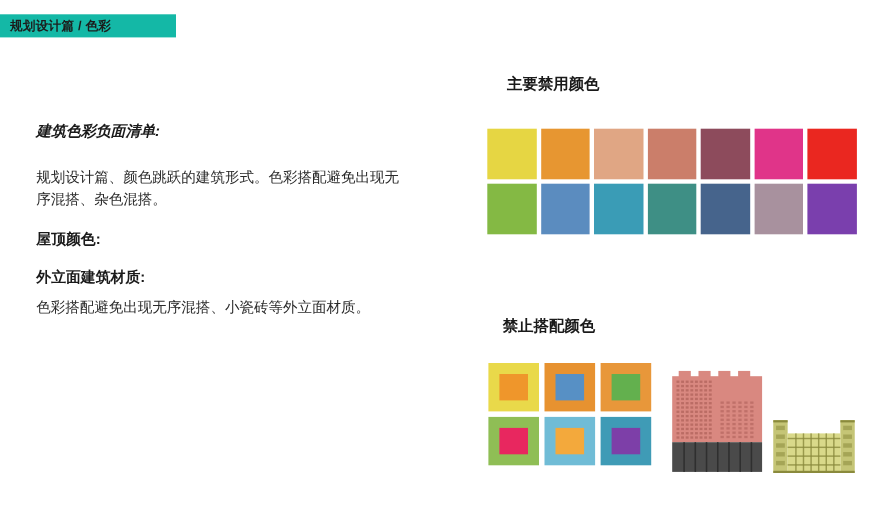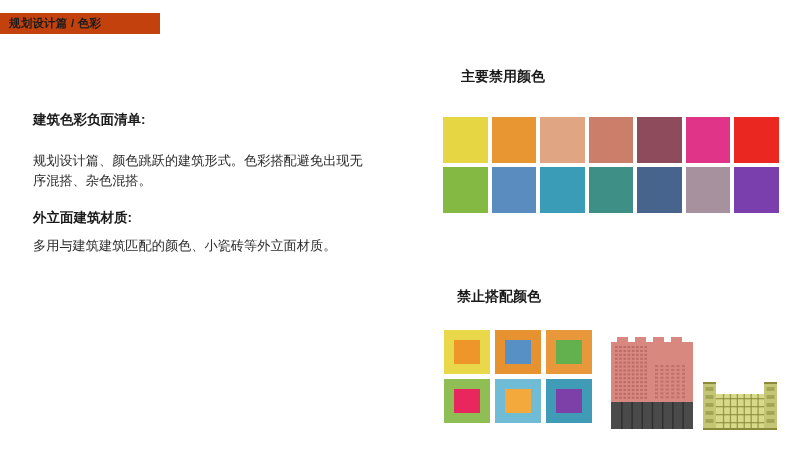--- a/index.html
+++ b/index.html
@@ -16,21 +16,21 @@
     position: relative;
   }
 
   
   #breadcrumb-band {
     position: absolute;
     left: 0;
     top: 13px;
     width: 160px;
     height: 21px;
-    background: #c2410c;
+    background: #14b8a6;
     display: flex;
     align-items: center;
   }
   #breadcrumb-text {
     padding-left: 9px;
     font-size: 11.5px;
     font-weight: bold;
     letter-spacing: 0.2px;
     color: #1c1c1c;
     white-space: nowrap;
@@ -50,21 +50,21 @@
     line-height: 1.25;
     margin: 0;
   }
   .block-body {
     font-size: 13.2px;
     font-weight: normal;
     color: #2a2a2a;
     line-height: 1.5;
     margin: 0;
   }
-  #list-heading { margin-bottom: 22px; }
+  #list-heading { margin-bottom: 22px; font-style: italic; }
   #form-heading { margin-bottom: 2px; }
   #form-body { margin-bottom: 20px; }
   #roof-heading { margin-bottom: 14px; }
   #roof-body { margin-bottom: 22px; }
   #facade-heading { margin-bottom: 9px; margin-top: 17px; }
 
   
   #right-column {
     position: absolute;
     left: 443px;
@@ -139,23 +139,24 @@
 
 <div id="breadcrumb-band">
   <span id="breadcrumb-text">规划设计篇 / 色彩</span>
 </div>
 
 <div id="left-column">
   <p class="block-title" id="list-heading">建筑色彩负面清单:</p>
 
   <p class="block-body" id="form-body">规划设计篇、颜色跳跃的建筑形式。色彩搭配避免出现无序混搭、杂色混搭。</p>
 
+  <p class="block-title" id="roof-heading">屋顶颜色:</p>
 
   <p class="block-title" id="facade-heading">外立面建筑材质:</p>
-  <p class="block-body" id="facade-body">多用与建筑建筑匹配的颜色、小瓷砖等外立面材质。</p>
+  <p class="block-body" id="facade-body">色彩搭配避免出现无序混搭、小瓷砖等外立面材质。</p>
 </div>
 
 <div id="right-column">
 
   <div class="section-heading" id="palette-heading">主要禁用颜色</div>
 
   <div id="palette-grid">
       <div class="swatch" style="background: rgb(230, 214, 67);"></div>
       <div class="swatch" style="background: rgb(231, 150, 49);"></div>
       <div class="swatch" style="background: rgb(224, 166, 132);"></div>

